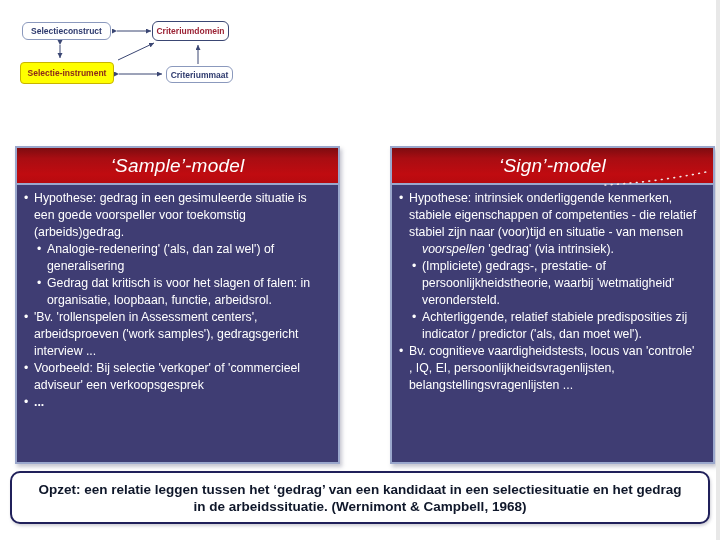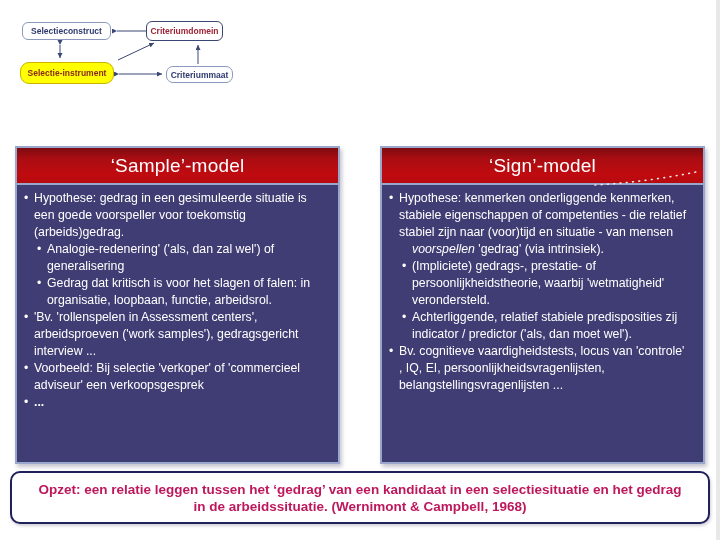--- a/index.html
+++ b/index.html
@@ -11,37 +11,37 @@
   
   .diagram{position:absolute;left:10px;top:12px;width:255px;height:88px;}
   .diagram svg{position:absolute;left:0;top:0;}
   .dbox{
     position:absolute;box-sizing:border-box;border-radius:6px;
     display:flex;align-items:center;justify-content:center;
     font-size:8.5px;font-weight:bold;background:#fff;
     border:1px solid #8b99bd;white-space:nowrap;
   }
   .box-a{left:12px;top:10px;width:89px;height:18px;color:#2e3a6e;}
-  .box-b{left:136px;top:9px;width:77px;height:20px;color:#9b2335;border-color:#3a4673;border-width:1.5px;}
-  .box-c{left:10px;top:50px;width:94px;height:22px;color:#8a2a1a;background:#ffff00;border-color:#c8b400;border-radius:9px;}
-  .box-d{left:156px;top:54px;width:67px;height:17px;color:#2e3a6e;border-radius:7px;}
+  .box-b{left:142px;top:9px;width:77px;height:20px;color:#9b2335;border-color:#3a4673;border-width:1.5px;}
+  .box-c{left:10px;top:50px;width:94px;height:22px;color:#8a2a1a;background:#ffff00;border-color:#c8b400;border-radius:4px;}
+  .box-d{left:156px;top:54px;width:67px;height:17px;color:#2e3a6e;}
 
   
   .panel{
     position:absolute;top:146px;width:325px;height:318px;box-sizing:border-box;
     border:2px solid #9aa7cc;background:#3f3d73;
     box-shadow:2px 3px 4px rgba(110,110,135,.4);
   }
   .panel.sample{left:15px;}
-  .panel.sign{left:380px;}
+  .panel.sign{left:390px;}
   .panel-header{
     position:relative;height:37px;box-sizing:border-box;
     background:linear-gradient(to bottom,#7d0c10 0%,#a90d12 30%,#c00b10 75%,#b60a0f 100%);
     border-bottom:2px solid #9aa7cc;
-    display:flex;align-items:center;justify-content:center;
+    display:flex;align-items:center;justify-content:center;font-style:italic;
   }
   .panel-title{color:#ffffff;font-size:19px;letter-spacing:.2px;}
   .panel-body{
     padding:5px 12px 4px 7px;color:#ffffff;font-size:12.3px;line-height:17px;
   }
   .bullet{display:flex;}
   .bullet .marker{flex:0 0 10px;}
   .bullet .content{flex:1;}
   .bullet.lvl2{margin-left:13px;}
   .u{}
@@ -52,21 +52,21 @@
 
   
   .footer-box{
     position:absolute;left:10px;top:471px;width:700px;height:53px;box-sizing:border-box;
     background:#ffffff;border:2px solid #20205a;border-radius:10px;
     display:flex;align-items:center;justify-content:center;
     box-shadow:1px 2px 3px rgba(120,120,140,.35);
   }
   .footer-text{
     margin:0;max-width:648px;text-align:center;
-    color:#be185d;font-size:13.5px;font-weight:bold;line-height:17px;
+    color:#0f172a;font-size:13.5px;font-weight:bold;line-height:17px;
   }
 </style>
 </head>
 <body>
 
 <div class="slide">
 
   <div class="diagram">
     <svg width="255" height="88" viewBox="0 0 255 88">
       <defs>
@@ -129,21 +129,21 @@
   <div class="panel sign">
     <div class="panel-header">
       <span class="panel-title">‘Sign’-model</span>
       <svg class="dotted-arc" width="110" height="22" viewBox="0 0 110 22">
         <path d="M2,18 Q55,15 108,4" fill="none" stroke="#f3e6e6" stroke-width="1.6" stroke-linecap="round" stroke-dasharray="0.8 5.5"></path>
       </svg>
     </div>
     <div class="panel-body">
         <div class="bullet lvl1">
           <span class="marker">•</span>
-          <span class="content"><span class="u">Hypothese</span><span>:  kenmerken </span><span class="u">onderl</span><span>iggende kenmerken, stabiele eigenschappen of competenties - die relatief stabiel zijn naar (voor)tijd en situatie -  van mensen </span><span class="i">voorspellen</span><span> 'gedrag' (via intrinsiek).</span></span>
+          <span class="content"><span class="u">Hypothese</span><span>:  intrinsiek </span><span class="u">onderl</span><span>iggende kenmerken, stabiele eigenschappen of competenties - die relatief stabiel zijn naar (voor)tijd en situatie -  van mensen </span><span class="i">voorspellen</span><span> 'gedrag' (via intrinsiek).</span></span>
         </div>
         <div class="bullet lvl2">
           <span class="marker">•</span>
           <span class="content"><span>(Impliciete) gedrags-, prestatie- of persoonlijkheidstheorie, waarbij 'wetmatigheid' verondersteld.</span></span>
         </div>
         <div class="bullet lvl2">
           <span class="marker">•</span>
           <span class="content"><span>Achterliggende, relatief stabiele predisposities zij indicator / predictor ('als, dan moet wel').</span></span>
         </div>
         <div class="bullet lvl1">

